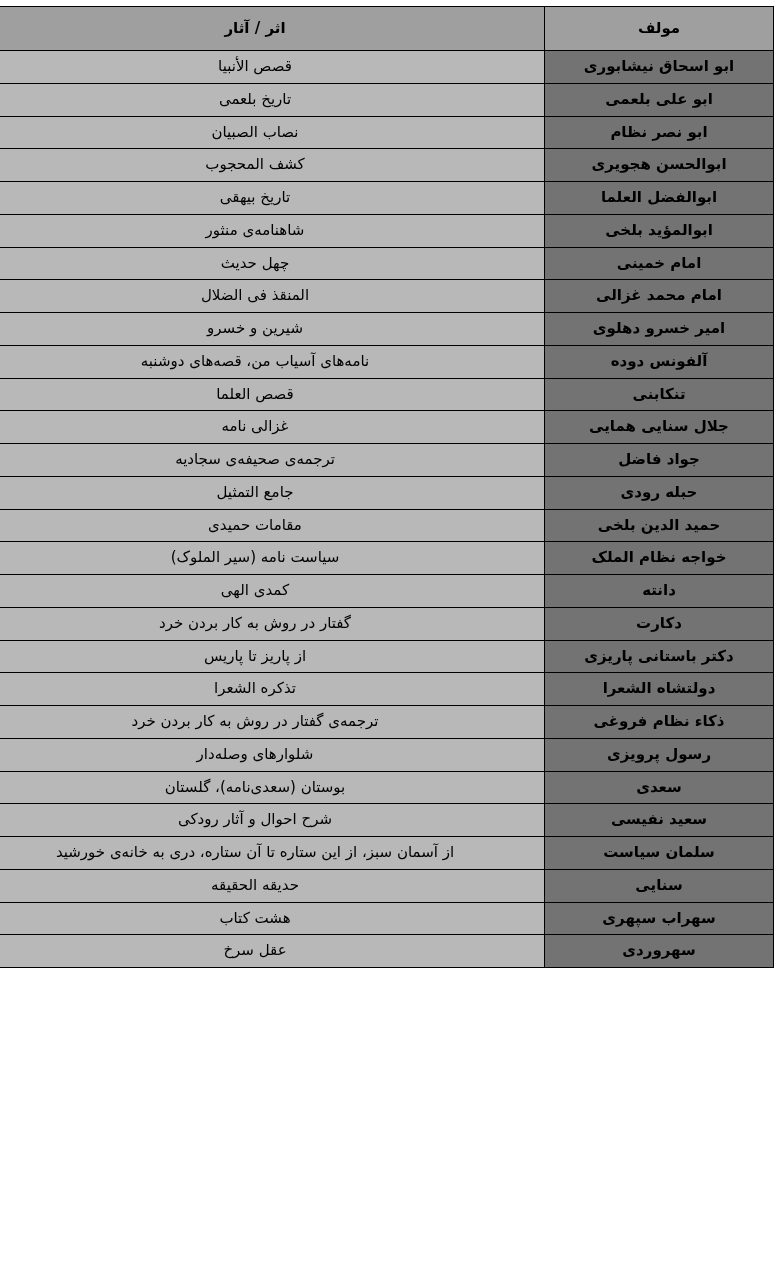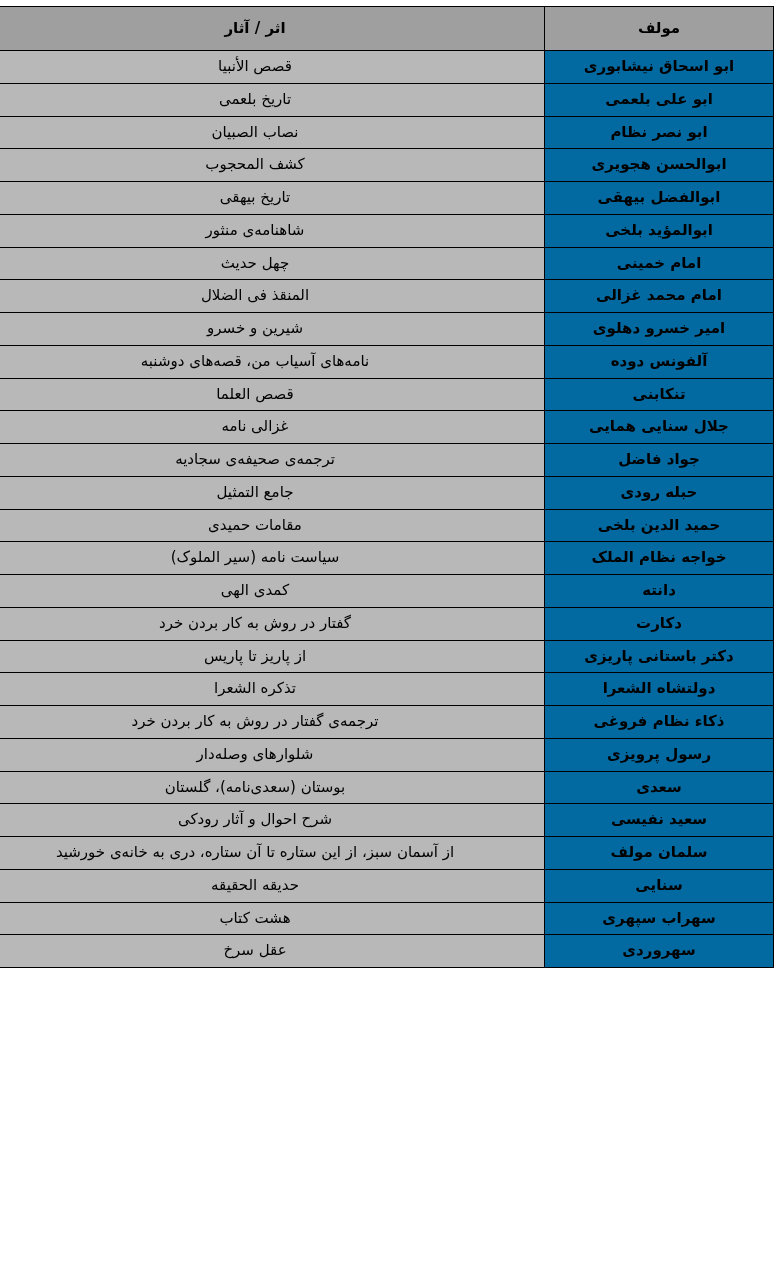--- a/index.html
+++ b/index.html
@@ -40,21 +40,21 @@
   }
   th.col-author, td.col-author {
     width: 208px;
     text-align: center;
   }
   th.col-work, td.col-work {
     width: 558px;
     text-align: center;
   }
   td.col-author {
-    background: #0369a1;
+    background: #737373;
     font-weight: bold;
     color: #000000;
   }
   td.col-work {
     background: #b8b8b8;
     color: #000000;
     font-weight: normal;
   }
   tbody tr { height: 32px; }
 </style>
@@ -80,21 +80,21 @@
         </tr>
         <tr>
           <td class="col-author">ابو نصر نظام</td>
           <td class="col-work">نصاب الصبیان</td>
         </tr>
         <tr>
           <td class="col-author">ابوالحسن هجویری</td>
           <td class="col-work">کشف المحجوب</td>
         </tr>
         <tr>
-          <td class="col-author">ابوالفضل بیهقی</td>
+          <td class="col-author">ابوالفضل العلما</td>
           <td class="col-work">تاریخ بیهقی</td>
         </tr>
         <tr>
           <td class="col-author">ابوالمؤید بلخی</td>
           <td class="col-work">شاهنامه‌ی منثور</td>
         </tr>
         <tr>
           <td class="col-author">امام خمینی</td>
           <td class="col-work">چهل حدیث</td>
         </tr>
@@ -160,21 +160,21 @@
         </tr>
         <tr>
           <td class="col-author">سعدی</td>
           <td class="col-work">بوستان (سعدی‌نامه)، گلستان</td>
         </tr>
         <tr>
           <td class="col-author">سعید نفیسی</td>
           <td class="col-work">شرح احوال و آثار رودکی</td>
         </tr>
         <tr>
-          <td class="col-author">سلمان مولف</td>
+          <td class="col-author">سلمان سیاست</td>
           <td class="col-work">از آسمان سبز، از این ستاره تا آن ستاره، دری به خانه‌ی خورشید</td>
         </tr>
         <tr>
           <td class="col-author">سنایی</td>
           <td class="col-work">حدیقه الحقیقه</td>
         </tr>
         <tr>
           <td class="col-author">سهراب سپهری</td>
           <td class="col-work">هشت کتاب</td>
         </tr>

